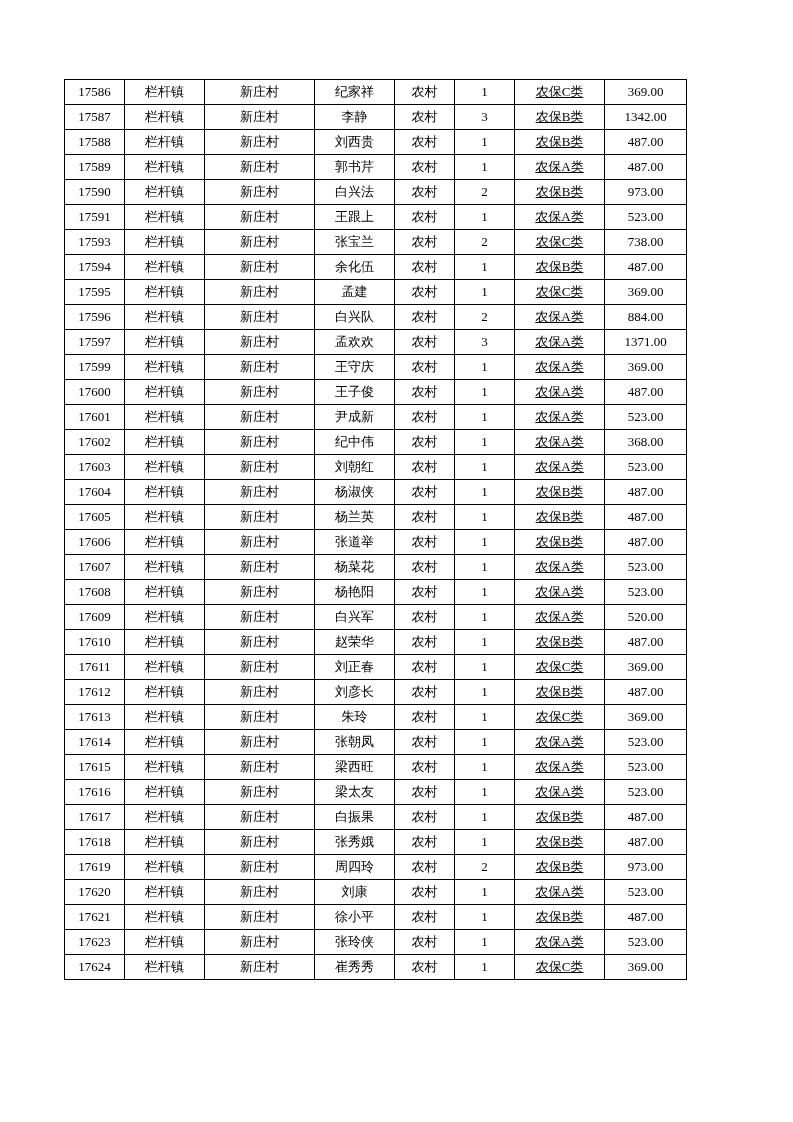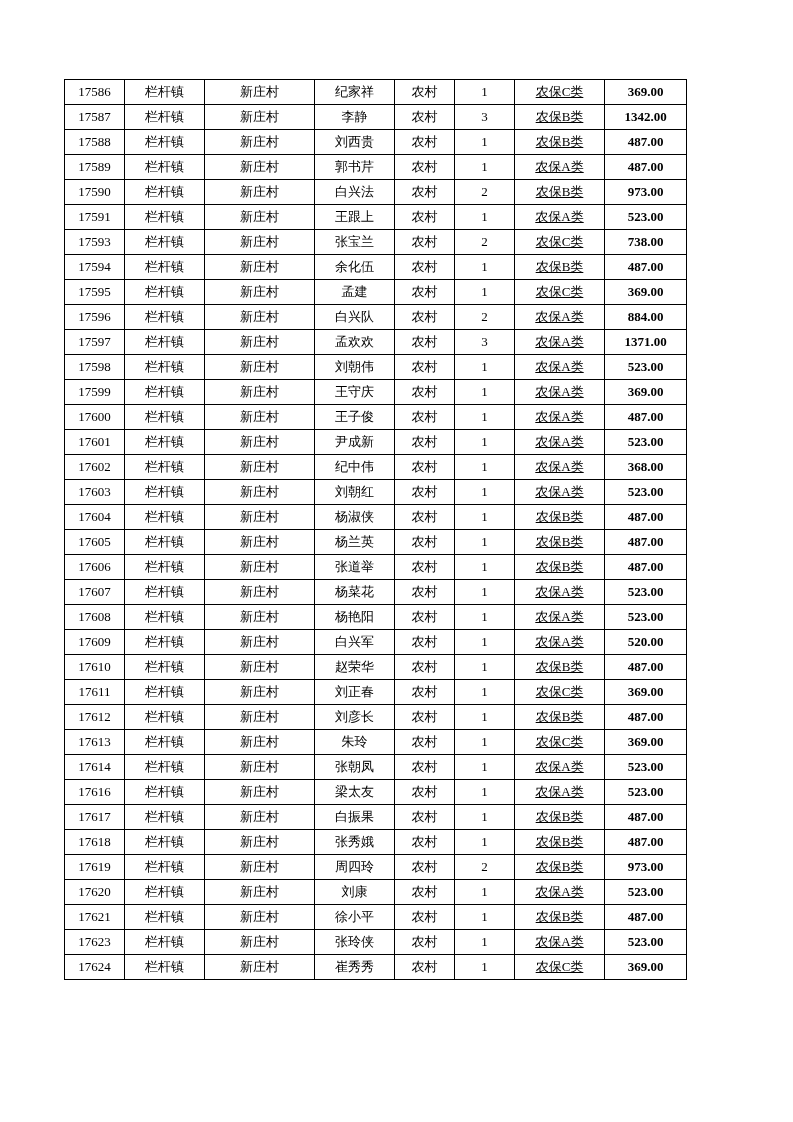--- a/index.html
+++ b/index.html
@@ -41,21 +41,21 @@
     white-space: nowrap;
     overflow: hidden;
   }
   td.col-serial   { width: 59px; }
   td.col-town     { width: 79px; }
   td.col-village  { width: 109px; }
   td.col-name     { width: 79px; }
   td.col-residence{ width: 59px; }
   td.col-count    { width: 59px; }
   td.col-category { width: 89px; text-decoration: underline; }
-  td.col-amount   { width: 81px; text-align: right; padding-right: 22px; font-weight: bold; }
+  td.col-amount   { width: 81px; text-align: right; padding-right: 22px; }
 </style>
 </head>
 <body>
 
 <div class="page">
   <table class="data-table">
     <tbody>
         <tr>
           <td class="col-serial">17586</td>
           <td class="col-town">栏杆镇</td>
@@ -160,30 +160,20 @@
           <td class="col-serial">17597</td>
           <td class="col-town">栏杆镇</td>
           <td class="col-village">新庄村</td>
           <td class="col-name">孟欢欢</td>
           <td class="col-residence">农村</td>
           <td class="col-count">3</td>
           <td class="col-category">农保A类</td>
           <td class="col-amount">1371.00</td>
         </tr>
         <tr>
-          <td class="col-serial">17598</td>
-          <td class="col-town">栏杆镇</td>
-          <td class="col-village">新庄村</td>
-          <td class="col-name">刘朝伟</td>
-          <td class="col-residence">农村</td>
-          <td class="col-count">1</td>
-          <td class="col-category">农保A类</td>
-          <td class="col-amount">523.00</td>
-        </tr>
-        <tr>
           <td class="col-serial">17599</td>
           <td class="col-town">栏杆镇</td>
           <td class="col-village">新庄村</td>
           <td class="col-name">王守庆</td>
           <td class="col-residence">农村</td>
           <td class="col-count">1</td>
           <td class="col-category">农保A类</td>
           <td class="col-amount">369.00</td>
         </tr>
         <tr>
@@ -324,20 +314,30 @@
           <td class="col-residence">农村</td>
           <td class="col-count">1</td>
           <td class="col-category">农保C类</td>
           <td class="col-amount">369.00</td>
         </tr>
         <tr>
           <td class="col-serial">17614</td>
           <td class="col-town">栏杆镇</td>
           <td class="col-village">新庄村</td>
           <td class="col-name">张朝凤</td>
+          <td class="col-residence">农村</td>
+          <td class="col-count">1</td>
+          <td class="col-category">农保A类</td>
+          <td class="col-amount">523.00</td>
+        </tr>
+        <tr>
+          <td class="col-serial">17615</td>
+          <td class="col-town">栏杆镇</td>
+          <td class="col-village">新庄村</td>
+          <td class="col-name">梁西旺</td>
           <td class="col-residence">农村</td>
           <td class="col-count">1</td>
           <td class="col-category">农保A类</td>
           <td class="col-amount">523.00</td>
         </tr>
         <tr>
           <td class="col-serial">17616</td>
           <td class="col-town">栏杆镇</td>
           <td class="col-village">新庄村</td>
           <td class="col-name">梁太友</td>

